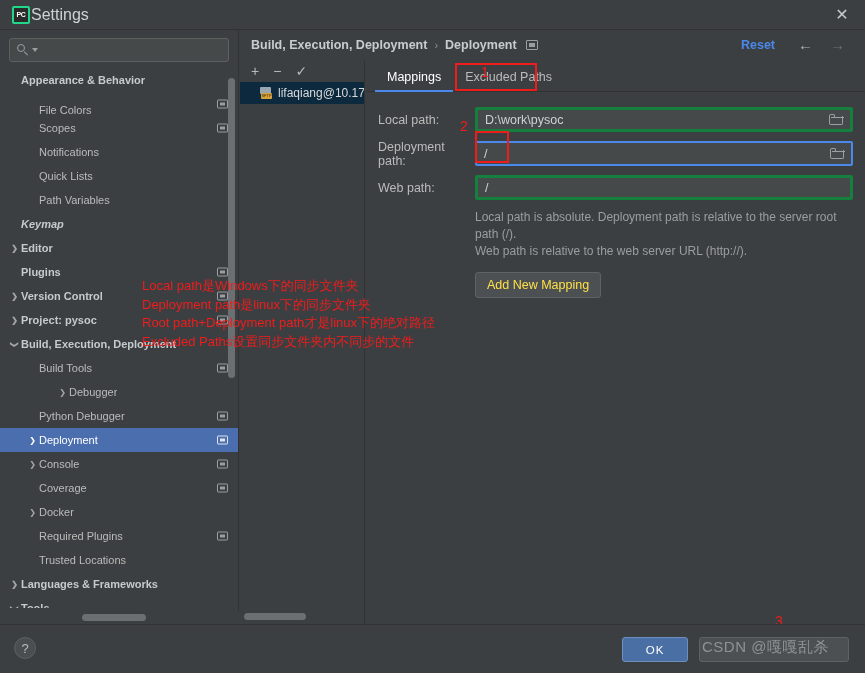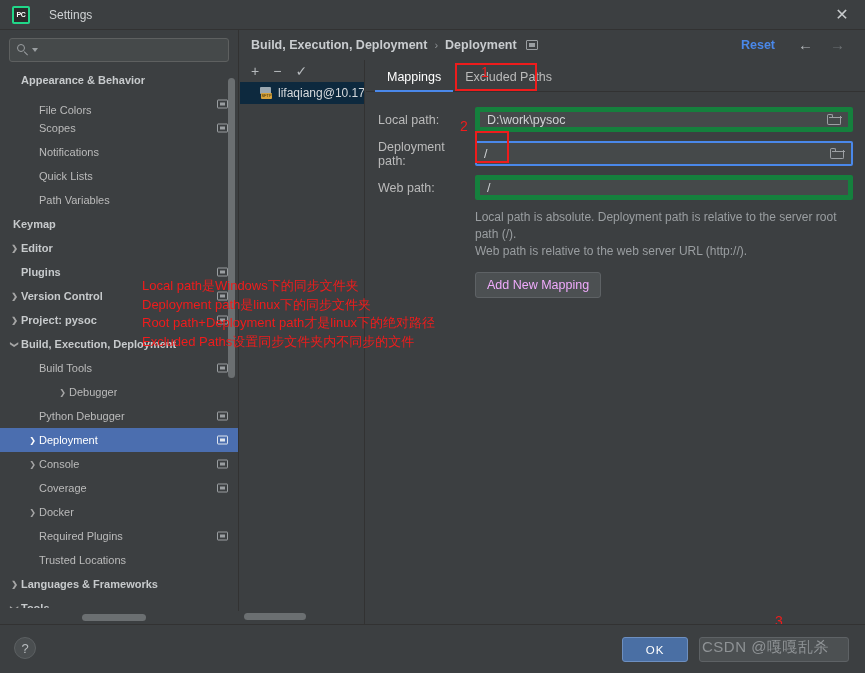--- a/index.html
+++ b/index.html
@@ -26,21 +26,21 @@
   }
   .pc-logo {
     width: 18px; height: 18px; margin-left: 12px;
     border: 2px solid #21d789; border-radius: 2px;
     background: #2b2b2b; color: #ffffff;
     font-size: 7px; font-weight: bold;
     display: flex; align-items: center; justify-content: center;
     letter-spacing: -0.4px;
   }
   .title-text {
-    margin-left: 19px; font-size: 12px; color: #cfd2d4;
+    margin-left: 1px; font-size: 16px; color: #cfd2d4;
   }
   .win-close {
     position: absolute; right: 0; top: 0; width: 46px; height: 30px;
     display: flex; align-items: center; justify-content: center;
     color: #c8cbcd; font-size: 16px; line-height: 1;
   }
 
   
   .sidebar {
     position: absolute; left: 0; top: 30px; width: 239px; height: 594px;
@@ -172,21 +172,21 @@
   .tab.active::after {
     content: ""; position: absolute; left: 0; right: 0; bottom: -1px; height: 2px;
     background: #4a88ea;
   }
 
   .form { padding: 14px 12px 0 12px; }
   .form-row { display: flex; align-items: center; height: 27px; margin-bottom: 7px; }
   .form-label { width: 97px; font-size: 12.5px; color: #bbbbbb; flex: 0 0 97px; }
   .field {
     flex: 1; height: 25px; background: #45494a;
-    border: 5px solid #15803d; border-radius: 2px;
+    border: 3px solid #15803d; border-radius: 2px;
     display: flex; align-items: center; position: relative;
   }
   .field.focused { border: 2px solid #4a88ea; background: #45494a; }
   .field-val { padding-left: 7px; font-size: 12.5px; color: #cfd2d4; }
   .folder-btn {
     position: absolute; right: 1px; top: 1px; bottom: 1px; width: 26px;
     display: flex; align-items: center; justify-content: center;
   }
   .folder-ico {
     width: 14px; height: 11px; position: relative;
@@ -201,21 +201,21 @@
   }
   .folder-ico .lip {
     position: absolute; left: 2px; top: 3px; width: 13px; height: 1.3px;
     background: #9ca0a3;
   }
 
   .hint { margin: 8px 12px 0 109px; font-size: 12px; color: #9a9ea1;
           line-height: 17px; }
   .add-btn {
     margin: 12px 0 0 109px; display: inline-block;
-    padding: 5px 11px; font-size: 12.5px; color: #f0abfc;
+    padding: 5px 11px; font-size: 12.5px; color: #fde047;
     background: #4c5052; border: 1px solid #5e6265; border-radius: 3px;
   }
 
   .notes { position: absolute; left: 142px; top: 277px; }
   .note-line { color: #ef1c1c; font-size: 13px; line-height: 18.5px;
                white-space: nowrap; }
 
   
   .bottombar {
     position: absolute; left: 0; bottom: 0; width: 865px; height: 49px;
@@ -292,21 +292,21 @@
           <span class="lbl">Notifications</span>
         </div>
         <div class="tree-row" style="padding-left: 26px;">
           <span class="tw"></span>
           <span class="lbl">Quick Lists</span>
         </div>
         <div class="tree-row" style="padding-left: 26px;">
           <span class="tw"></span>
           <span class="lbl">Path Variables</span>
         </div>
-        <div class="tree-row bold" style="">
+        <div class="tree-row bold" style="padding-left: 8px; font-style: italic;">
           <span class="tw"></span>
           <span class="lbl">Keymap</span>
         </div>
         <div class="tree-row bold" style="padding-left: 8px; align-items: center;">
           <span class="tw chev-r"></span>
           <span class="lbl">Editor</span>
         </div>
         <div class="tree-row bold" style="padding-left: 8px;">
           <span class="tw"></span>
           <span class="lbl">Plugins</span>

